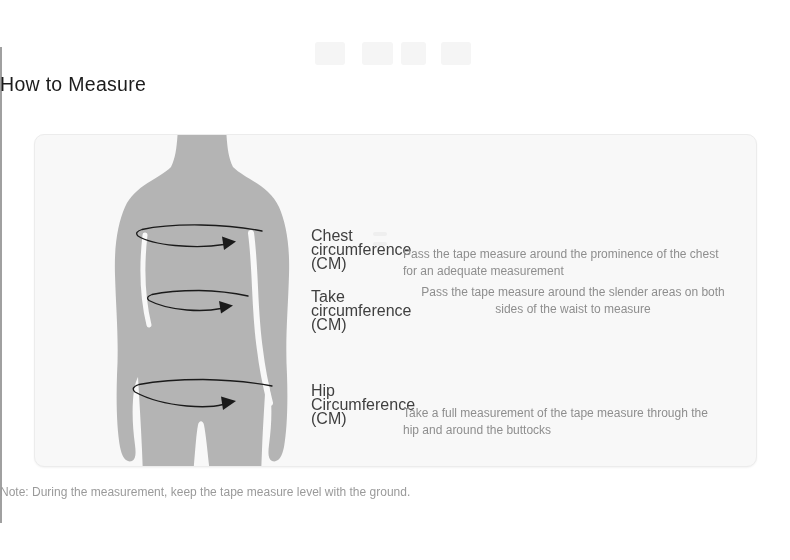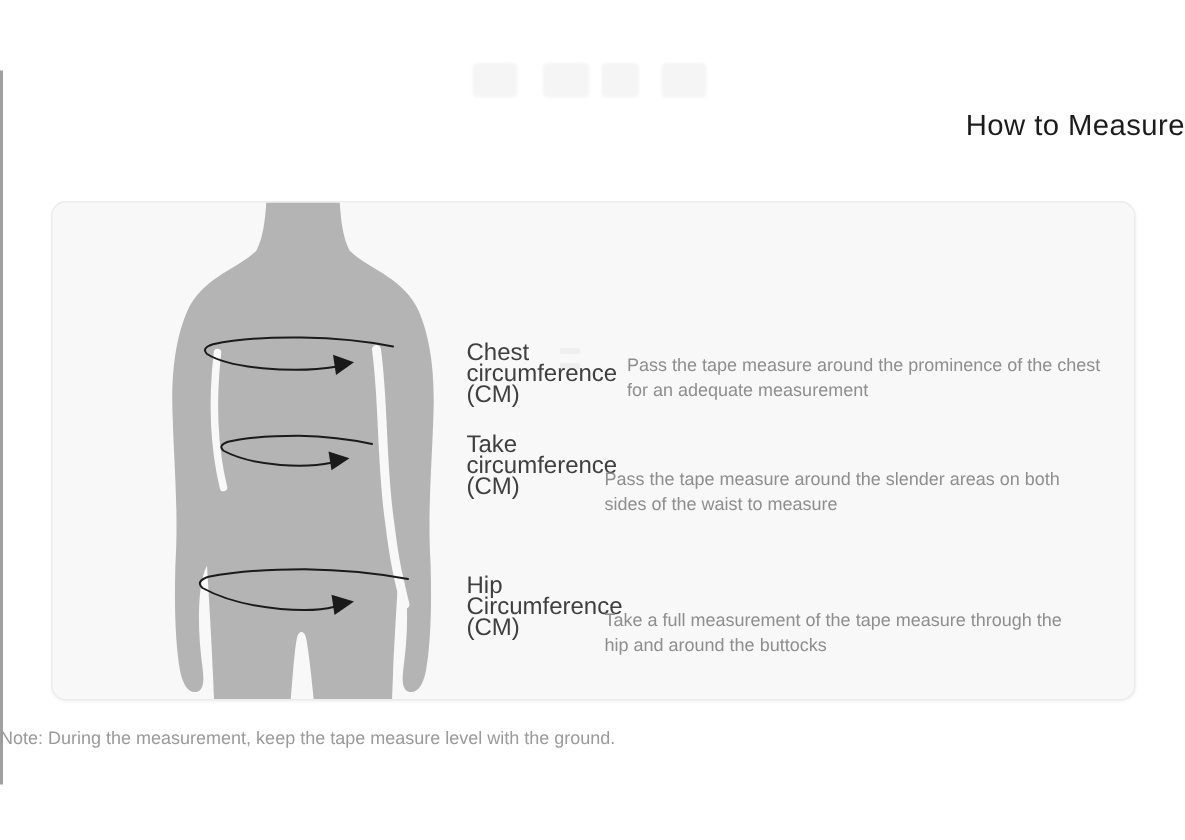--- a/index.html
+++ b/index.html
@@ -18,21 +18,21 @@
     position:absolute;left:315px;top:42px;display:flex;
     filter:blur(0.7px);
   }
   .ghost-row .g{display:block;height:23px;background:#f5f5f5;border-radius:3px;}
   .g1{width:30px;}
   .g2{width:31px;margin-left:17px;}
   .g3{width:25px;margin-left:8px;}
   .g4{width:30px;margin-left:15px;}
   .title{
     position:absolute;left:0;right:0;top:73px;margin:0;
-    text-align:right;font-size:19.5px;font-weight:400;
+    text-align:left;font-size:19.5px;font-weight:400;
     letter-spacing:0.3px;color:var(--title-text,#1c1c1c);
   }
   .panel{
     position:absolute;left:34px;top:134px;width:721px;height:331px;
     background:var(--panel-bg,#f8f8f8);
     border:1px solid var(--panel-border,#ececec);
     border-radius:10px;
     box-shadow:0 1px 2px rgba(0,0,0,0.05);
     overflow:hidden;
   }
@@ -48,22 +48,22 @@
     font-size:16px;line-height:13.8px;
     color:var(--label-text,#3f3f3f);
     white-space:pre-line;
   }
   .m-desc{
     position:absolute;left:368px;width:340px;
     font-size:12px;line-height:16.8px;
     color:var(--description-text,#8e8e8e);
     white-space:pre-line;
   }
-  .label-chest{top:94px;}  .desc-chest{top:100px;margin-left:15px;}
-  .label-waist{top:155px;} .desc-waist{top:176px;}
+  .label-chest{top:94px;}  .desc-chest{top:111px;}
+  .label-waist{top:155px;} .desc-waist{top:149px;text-align:center;}
   .label-hip{top:249px;}   .desc-hip{top:270px;}
   .note{
     position:absolute;left:0;right:0;top:485px;margin:0;
     font-size:12px;
     color:var(--note-text,#9a9a9a);
   }
 </style>
 </head>
 <body>
 

